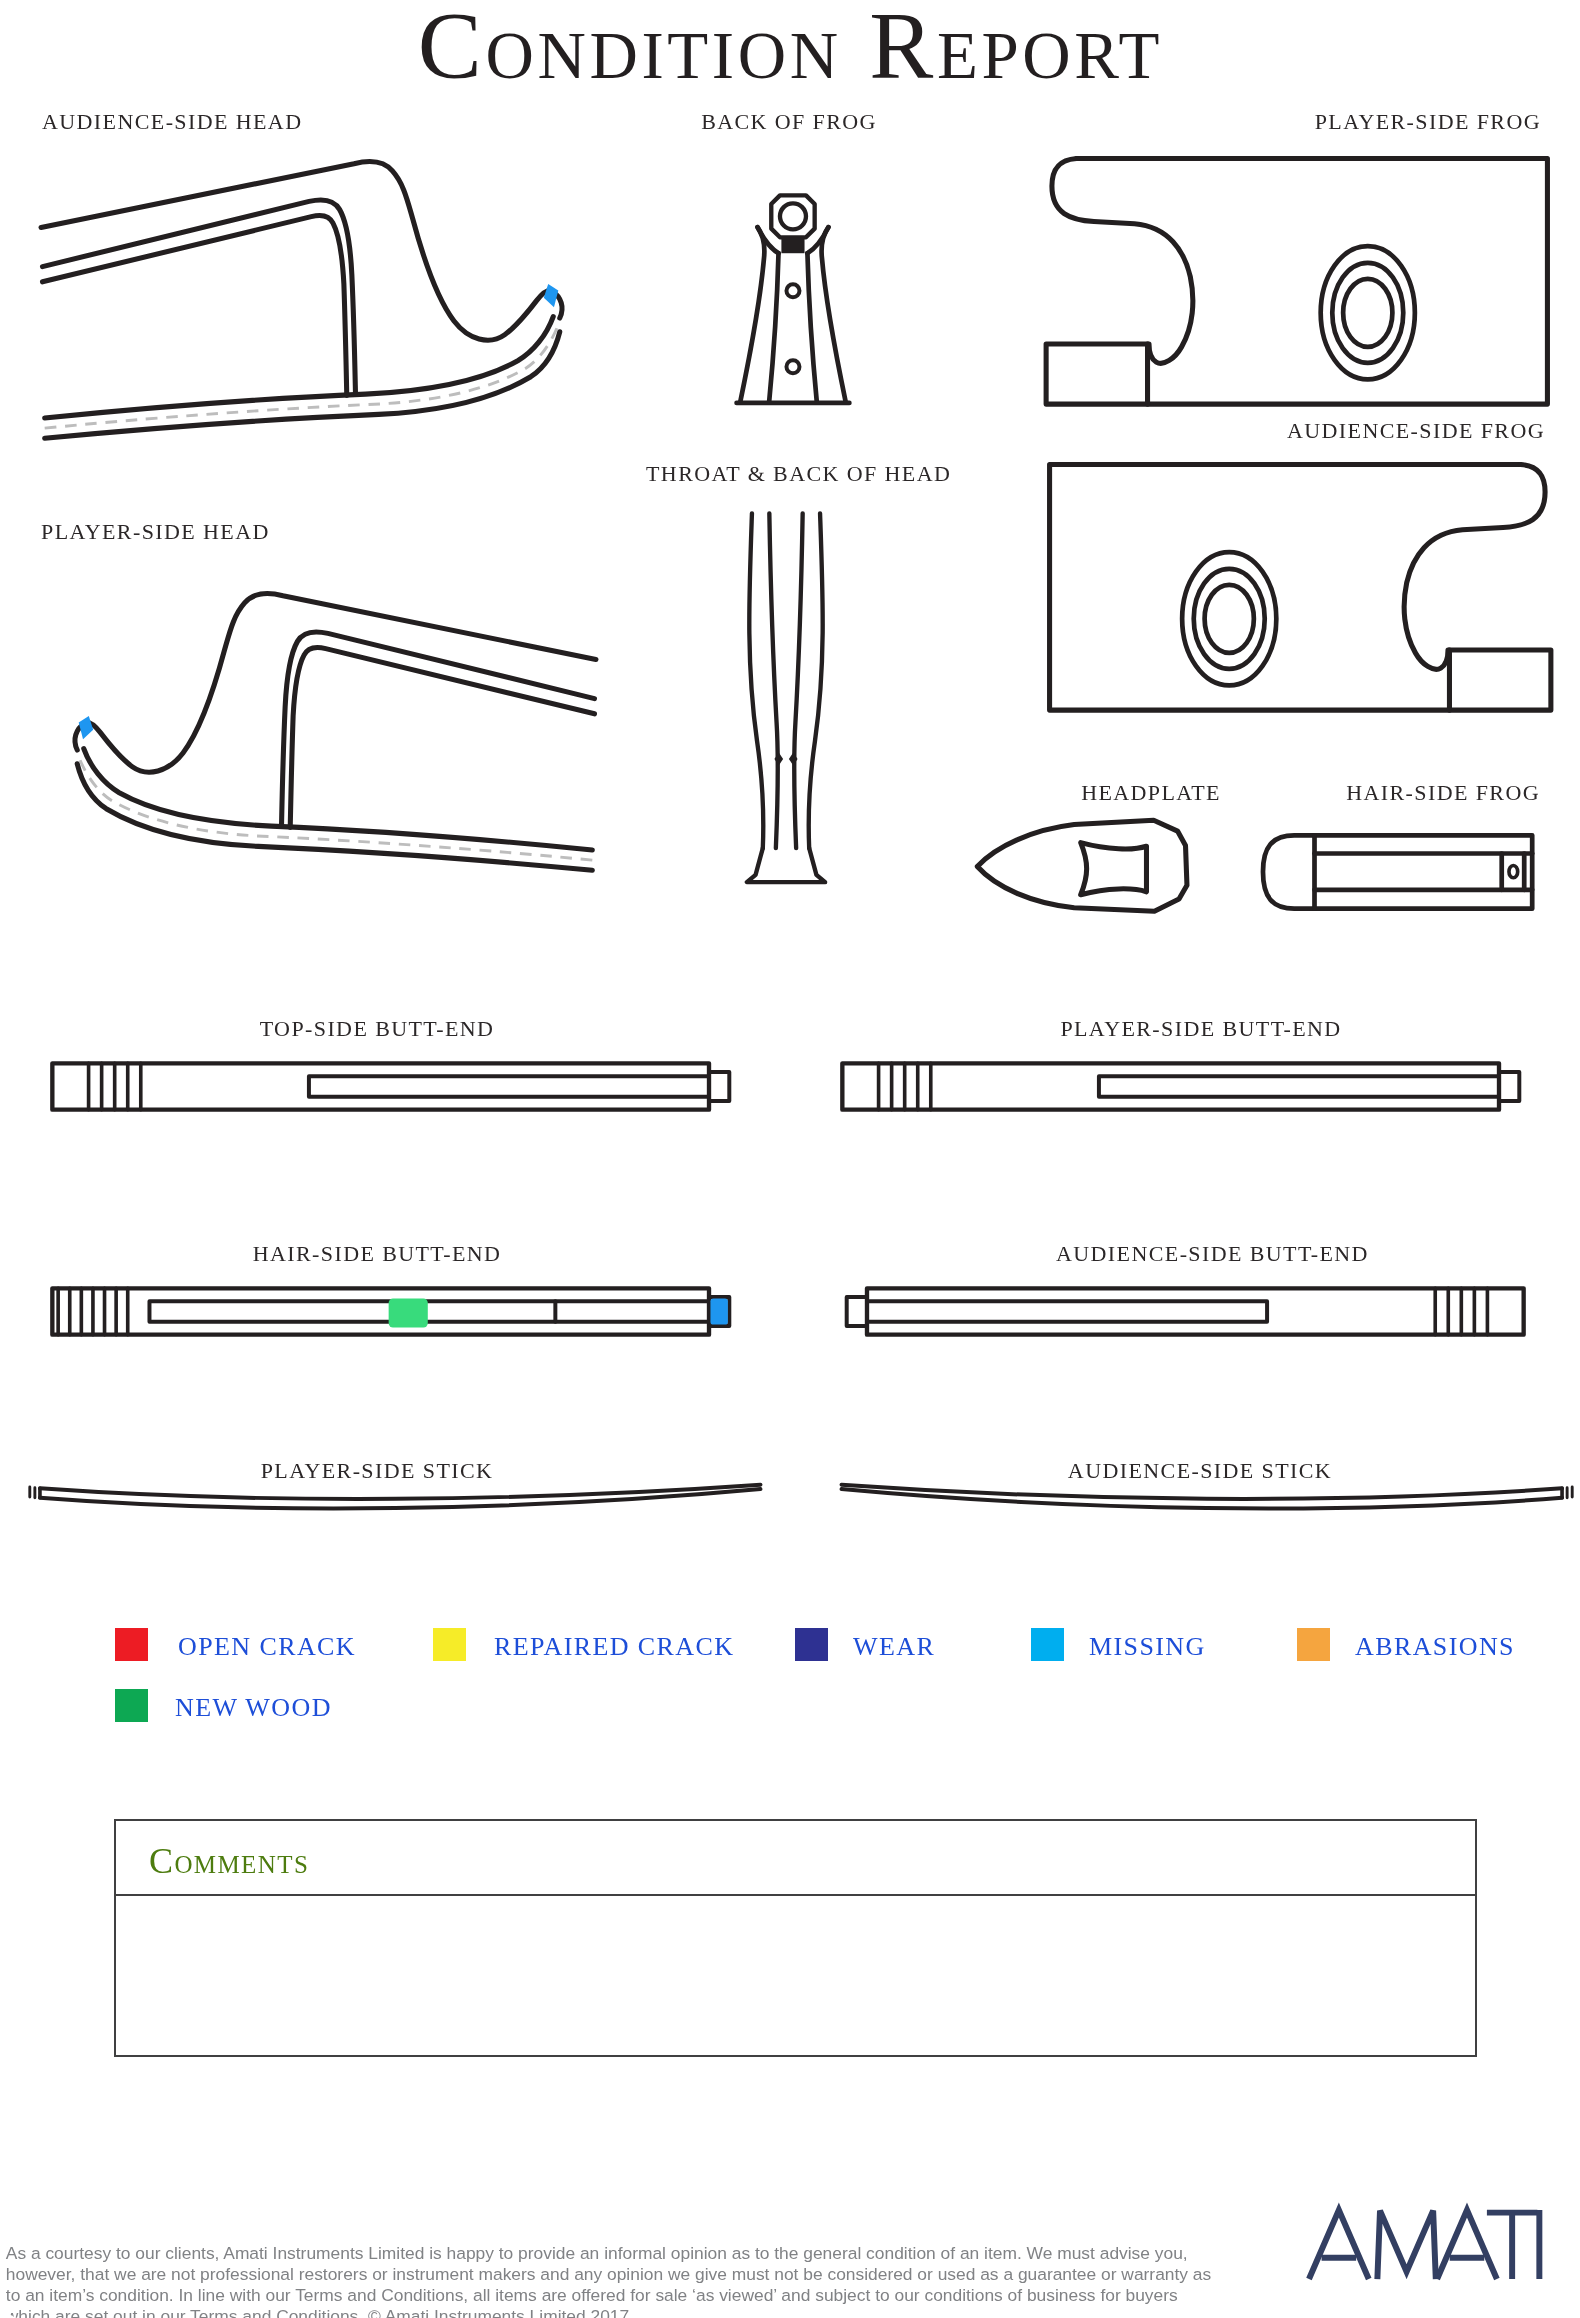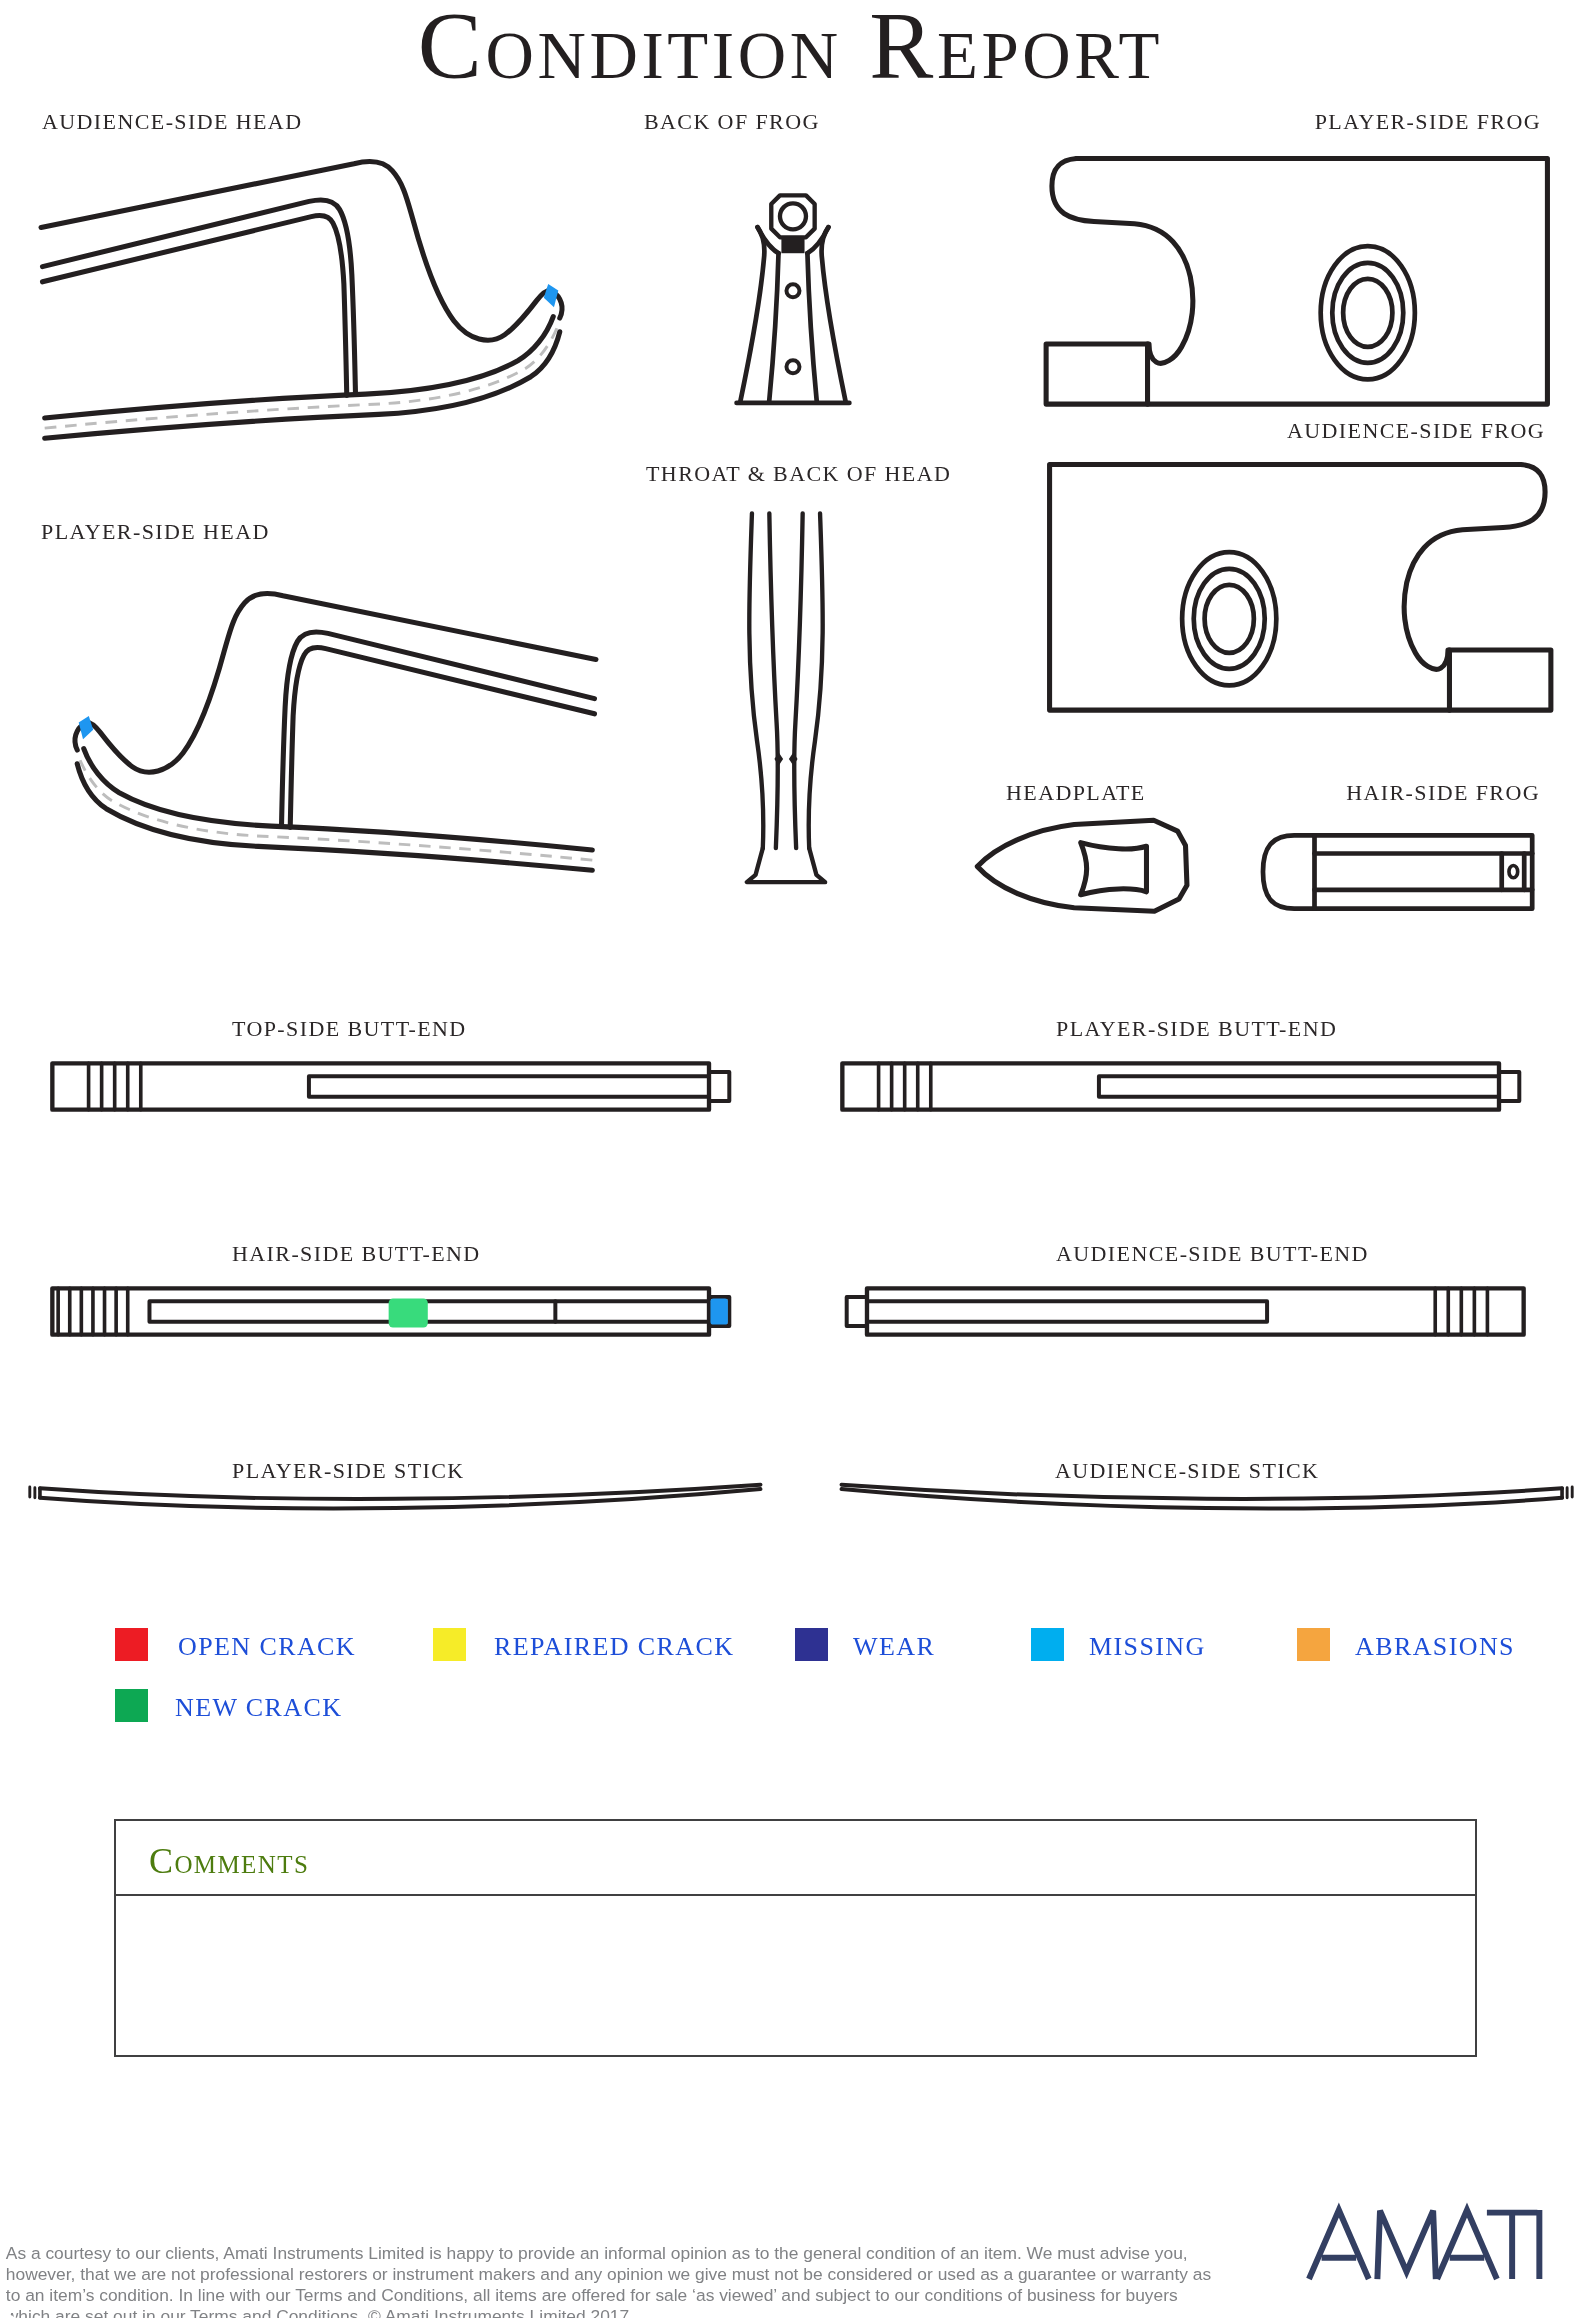--- a/index.html
+++ b/index.html
@@ -3,21 +3,21 @@
 <meta charset="utf-8">
 <style>
   html,body{margin:0;padding:0;background:#ffffff;}
   .page{position:relative;width:1581px;height:2319px;background:#ffffff;overflow:hidden;
         font-family:"Liberation Serif", serif;color:#2b2728;border-radius:24px;}
   .title{position:absolute;left:0;top:-10px;width:1581px;text-align:center;
          font-family:"Liberation Serif", serif;font-variant:small-caps;
          font-size:96px;font-weight:400;letter-spacing:3.6px;color:#231f20;}
   .lbl{position:absolute;font-family:"Liberation Serif", serif;font-size:22px;
        letter-spacing:1.4px;color:#2b2728;white-space:nowrap;}
-  .lbl-c{width:290px;}
+  .lbl-c{text-align:center;width:290px;}
   .lbl-r{text-align:center;}
   svg{position:absolute;overflow:visible;}
   svg .ln{fill:none;stroke:#231f20;stroke-linecap:round;stroke-linejoin:round;}
   svg .dash{fill:none;stroke:#bdbdbd;stroke-dasharray:16 12;}
   .legend-item{position:absolute;}
   .swatch{position:absolute;width:33px;height:33px;}
   .legend-label{position:absolute;font-size:26px;letter-spacing:1.4px;color:#1d4ed8;white-space:nowrap;}
   .comments-box{position:absolute;left:114px;top:1819px;width:1363px;height:238px;
                 border:2.2px solid #404041;box-sizing:border-box;}
   .comments-header{height:75px;border-bottom:2.2px solid #404041;box-sizing:border-box;
@@ -178,21 +178,21 @@
     <div class="legend-item">
       <span class="swatch" style="left: 1031px; top: 1628px; background-color: rgb(0, 174, 239);"></span>
       <span class="legend-label" style="left:1089px;top:1632px">MISSING</span>
     </div>
     <div class="legend-item">
       <span class="swatch" style="left: 1297px; top: 1628px; background-color: rgb(245, 165, 63);"></span>
       <span class="legend-label" style="left:1355px;top:1632px">ABRASIONS</span>
     </div>
     <div class="legend-item">
       <span class="swatch" style="left: 115px; top: 1689px; background-color: rgb(13, 168, 83);"></span>
-      <span class="legend-label" style="left:175px;top:1693px">NEW CRACK</span>
+      <span class="legend-label" style="left:175px;top:1693px">NEW WOOD</span>
     </div>
   </div>
 
   <div class="comments-box">
     <div class="comments-header">
       <span class="comments-title">Comments</span>
     </div>
     <div class="comments-body"></div>
   </div>
 

